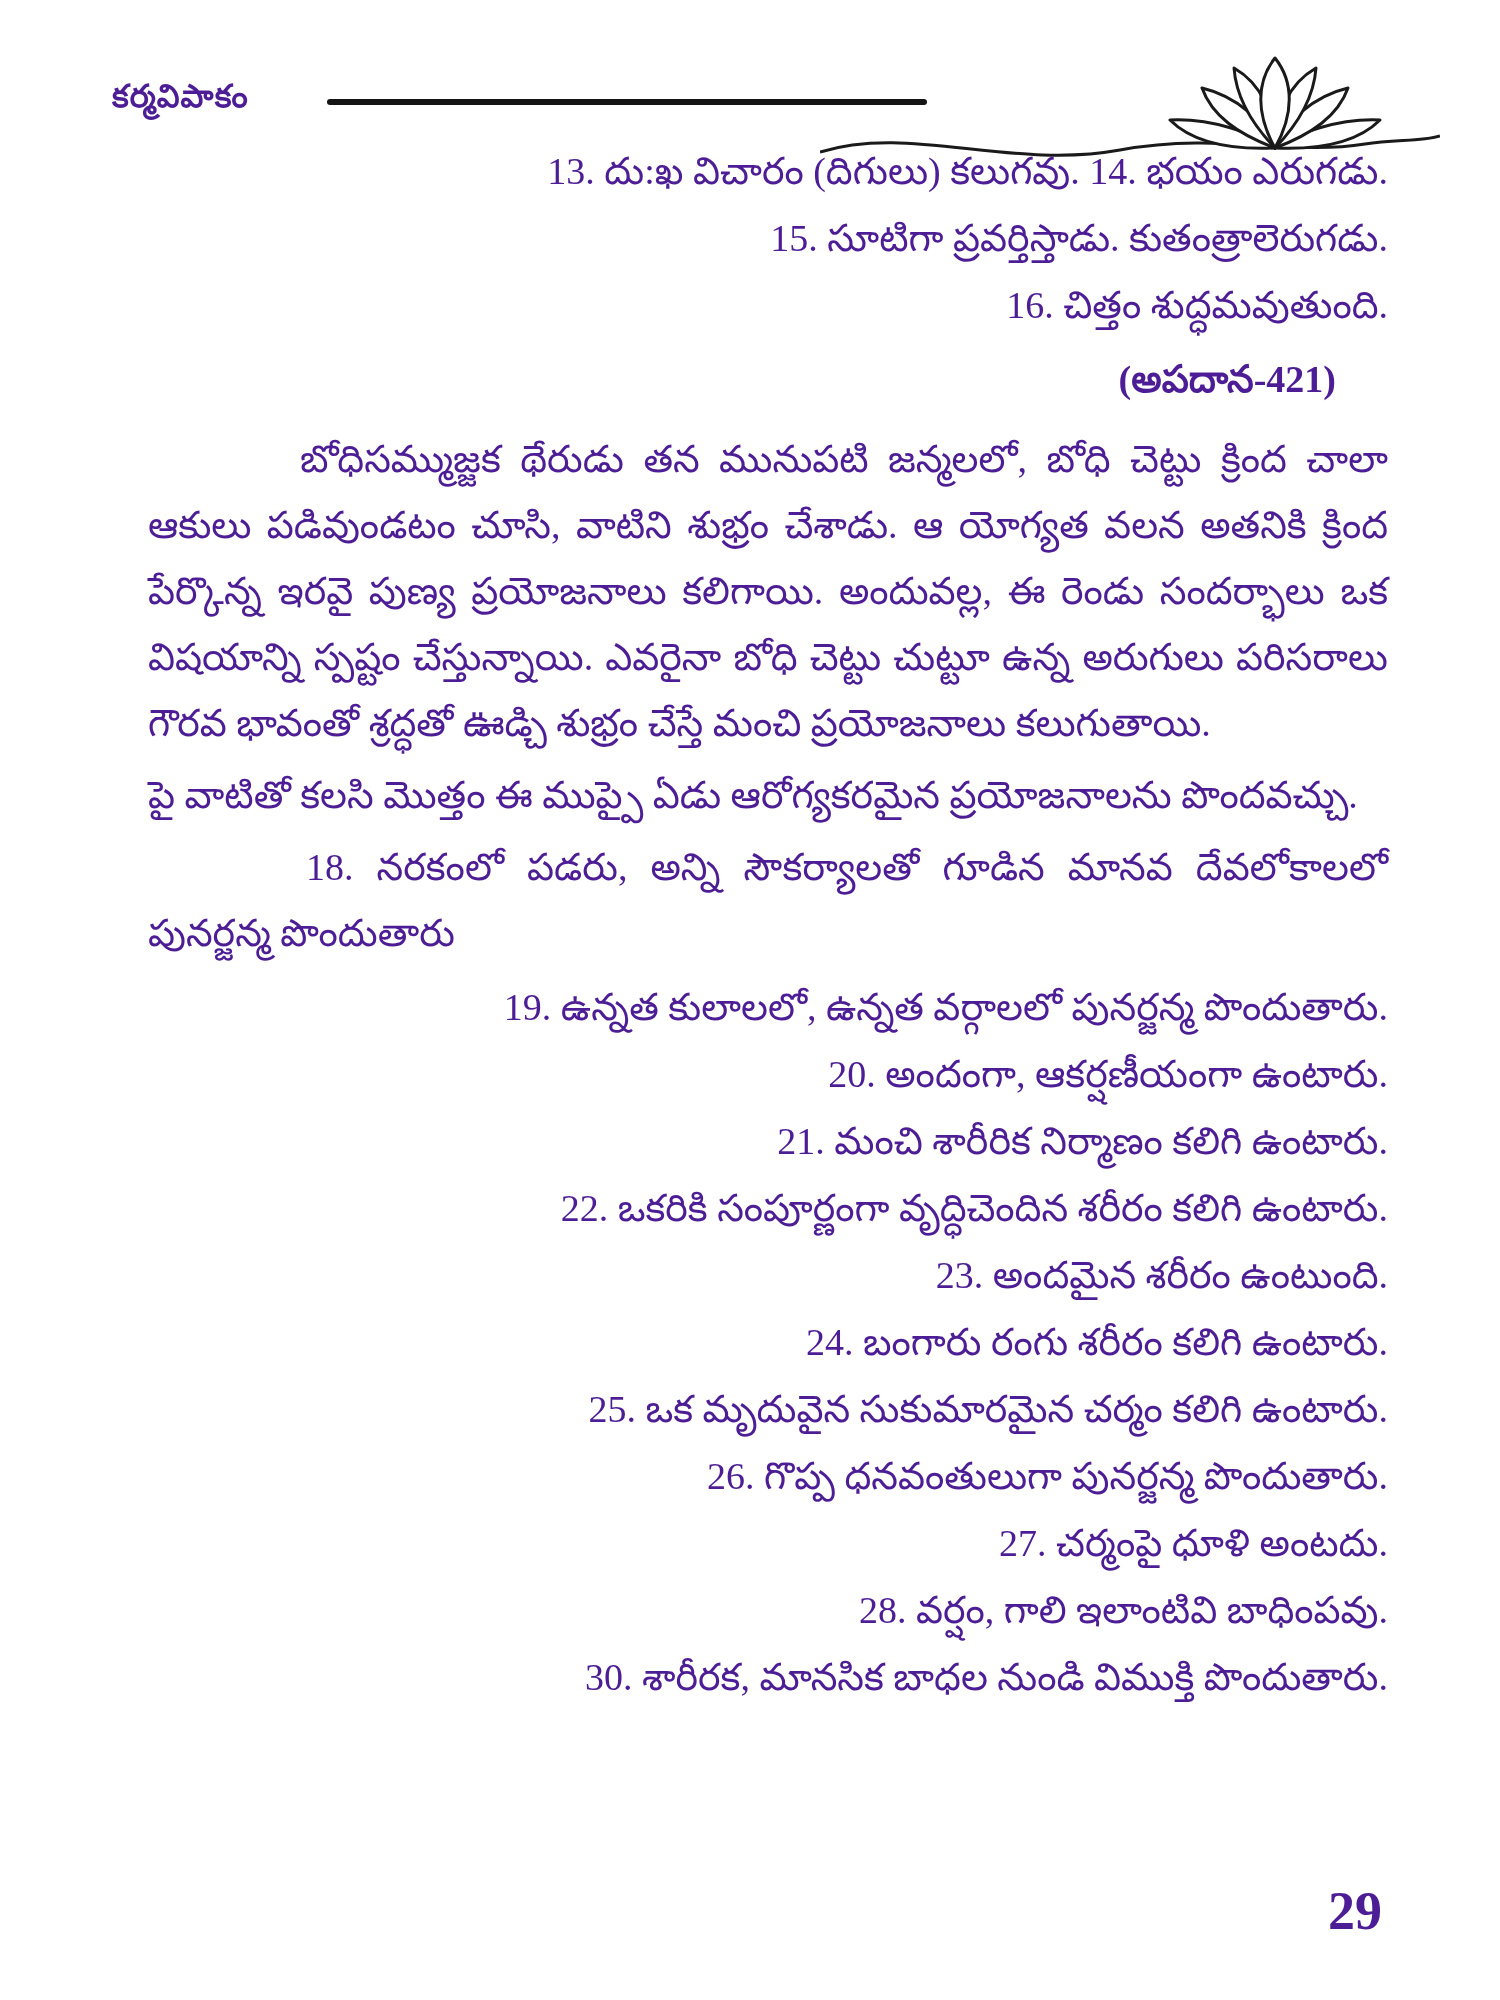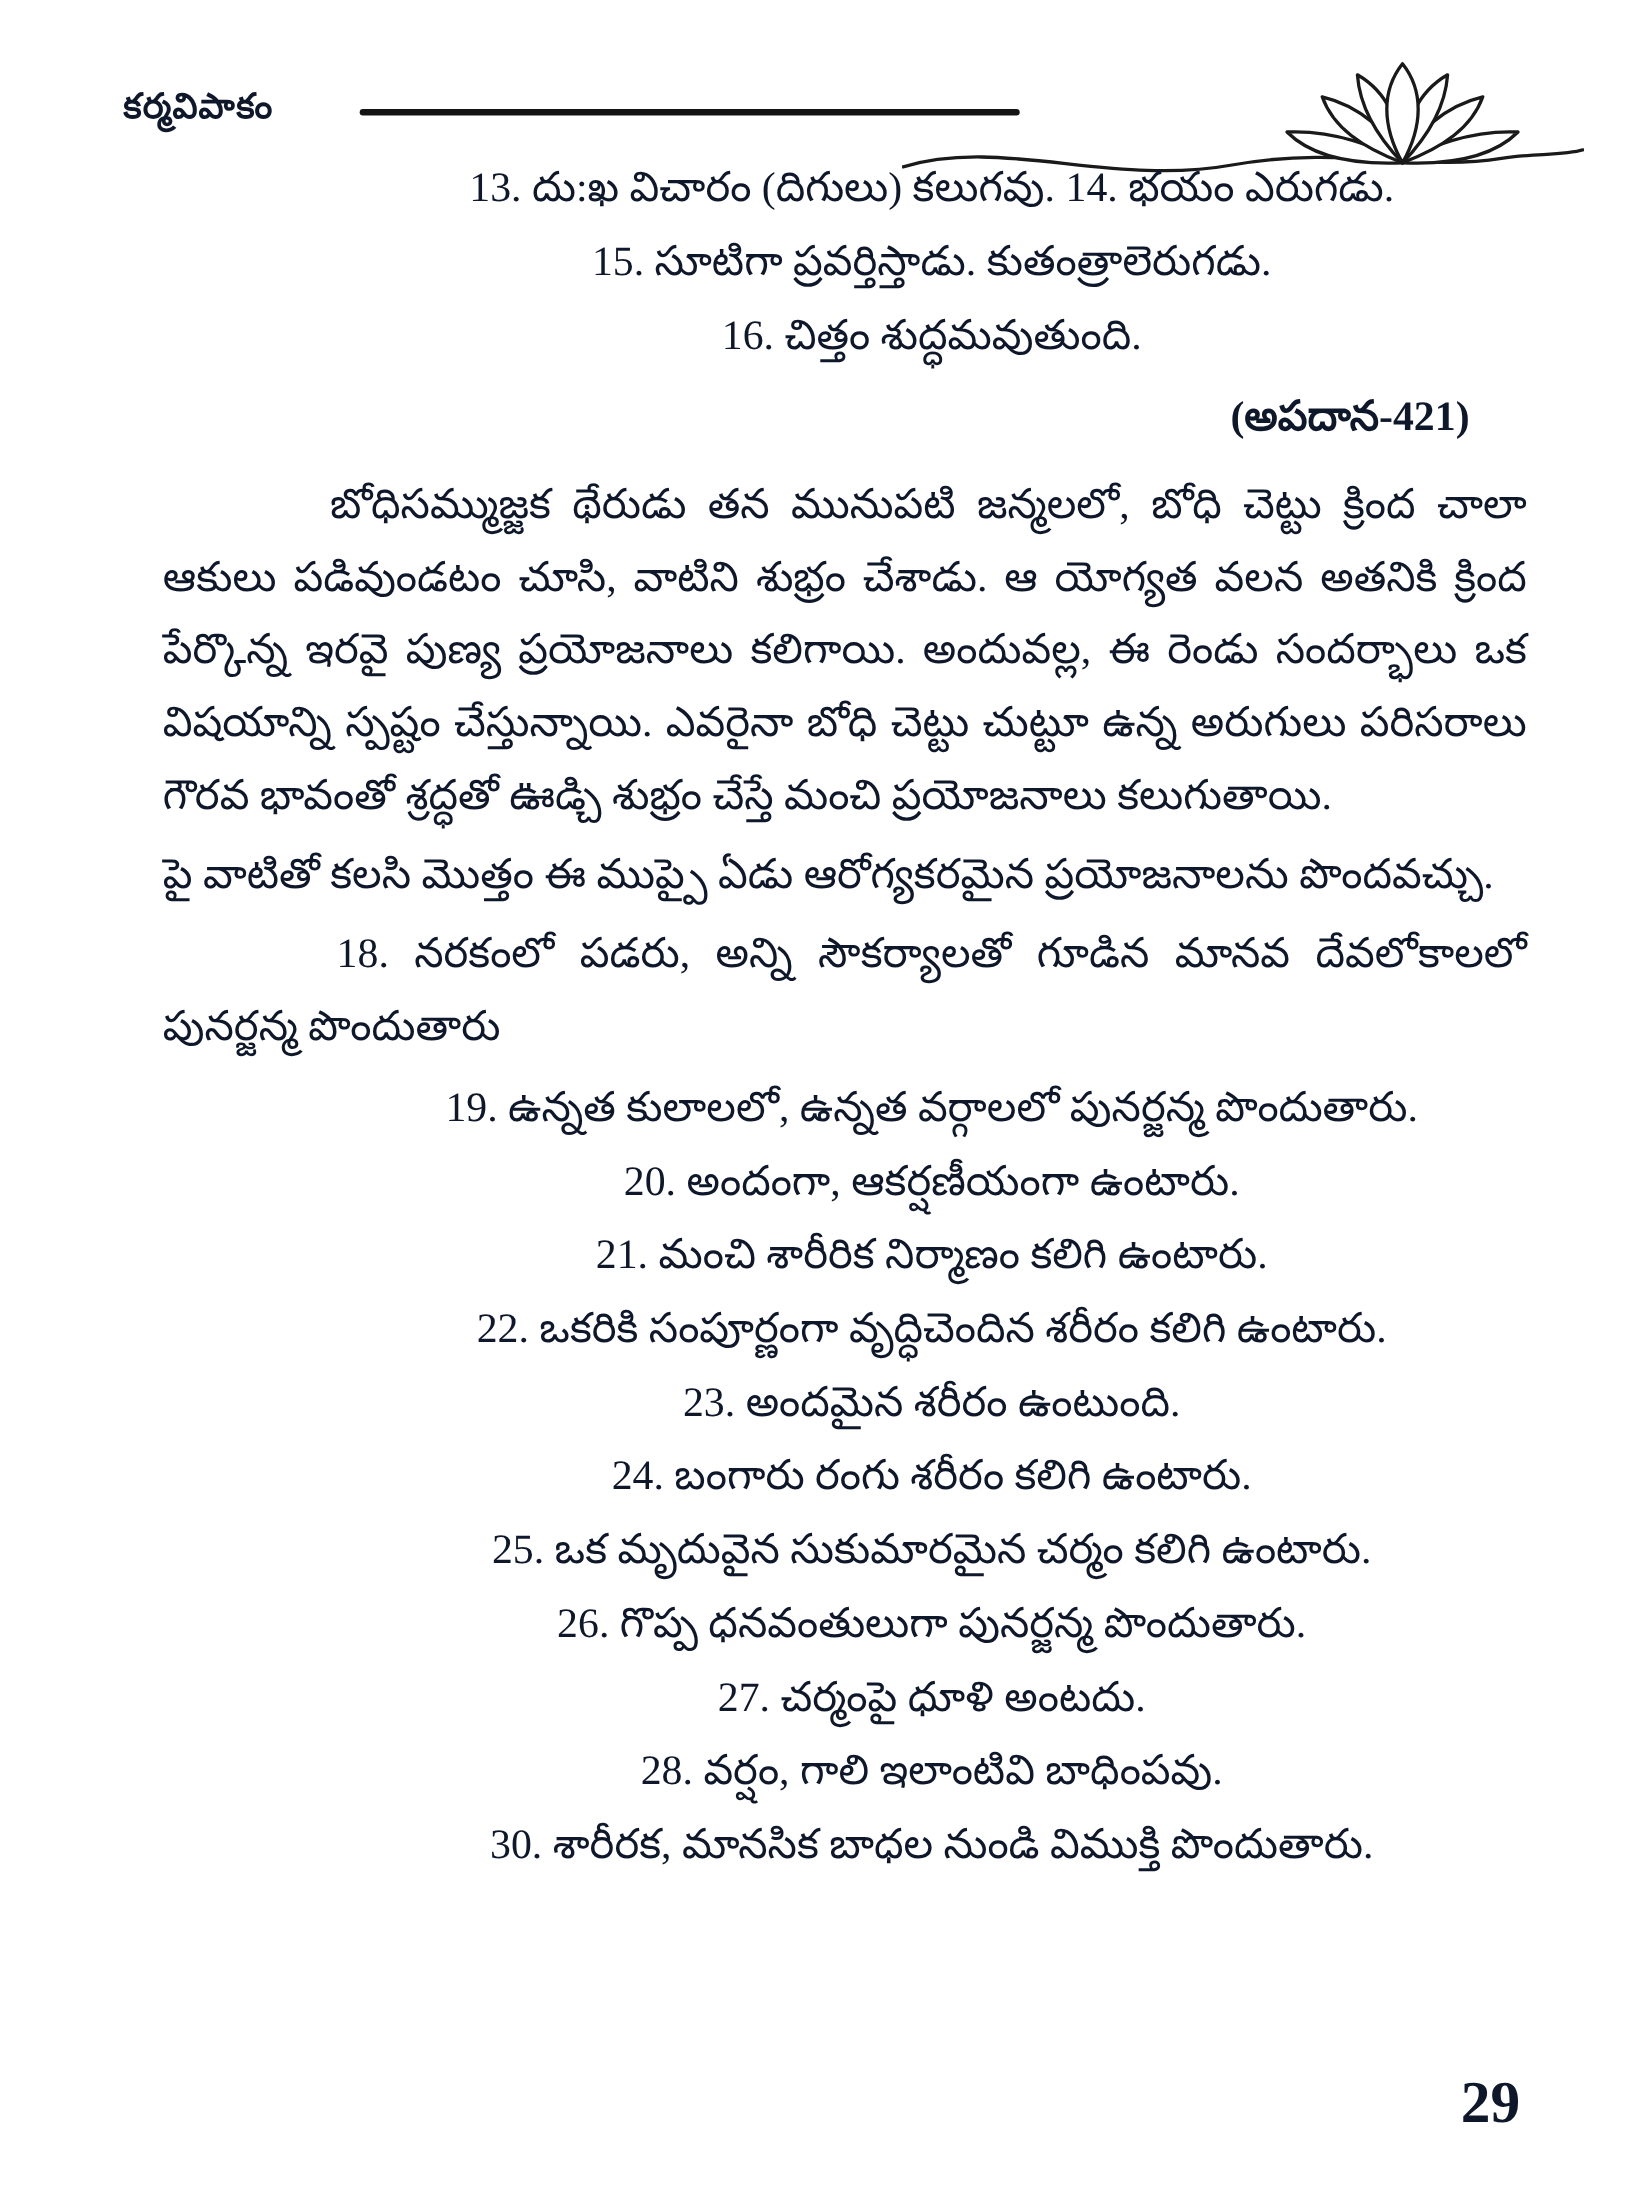--- a/index.html
+++ b/index.html
@@ -2,42 +2,42 @@
 <html><head>
 <meta charset="utf-8">
 <style>
   html,body{margin:0;padding:0;background:#e8e8e8;}
   .page{
     position:relative;
     width:1500px;height:2000px;
     margin:0 auto;
     background:#ffffff;
     font-family:"Liberation Serif","DejaVu Serif",serif;
-    color:#0f172a;
+    color:#4c1d95;
     overflow:hidden;
   }
   
   .header{position:absolute;top:52px;left:112px;right:0;height:130px;}
   .book-title{
     position:absolute;left:0;top:26px;
     font-size:32px;font-weight:bold;letter-spacing:1px;
     white-space:nowrap;
   }
   .header-rule{
     position:absolute;left:215px;top:47px;
     width:600px;height:6px;background:#141414;border-radius:3px;
   }
   .header-decor{position:absolute;right:60px;top:0;}
   
   .content{
     position:absolute;top:138px;left:148px;right:112px;
     font-size:38px;line-height:66px;
     text-align:justify;
   }
-  .item{margin-left:158px;text-align:center;}
+  .item{margin-left:158px;text-align:right;}
   .items-upper .item{margin-bottom:1px;}
   .reference{
     text-align:right;padding-right:52px;
     font-weight:bold;margin-top:8px;margin-bottom:14px;
   }
   .para{text-indent:152px;margin:0 0 6px 0;}
   .para.noindent{text-indent:0;}
   .item18{text-indent:158px;margin:0 0 8px 0;}
   .items-lower .item{margin-bottom:1px;}
   

